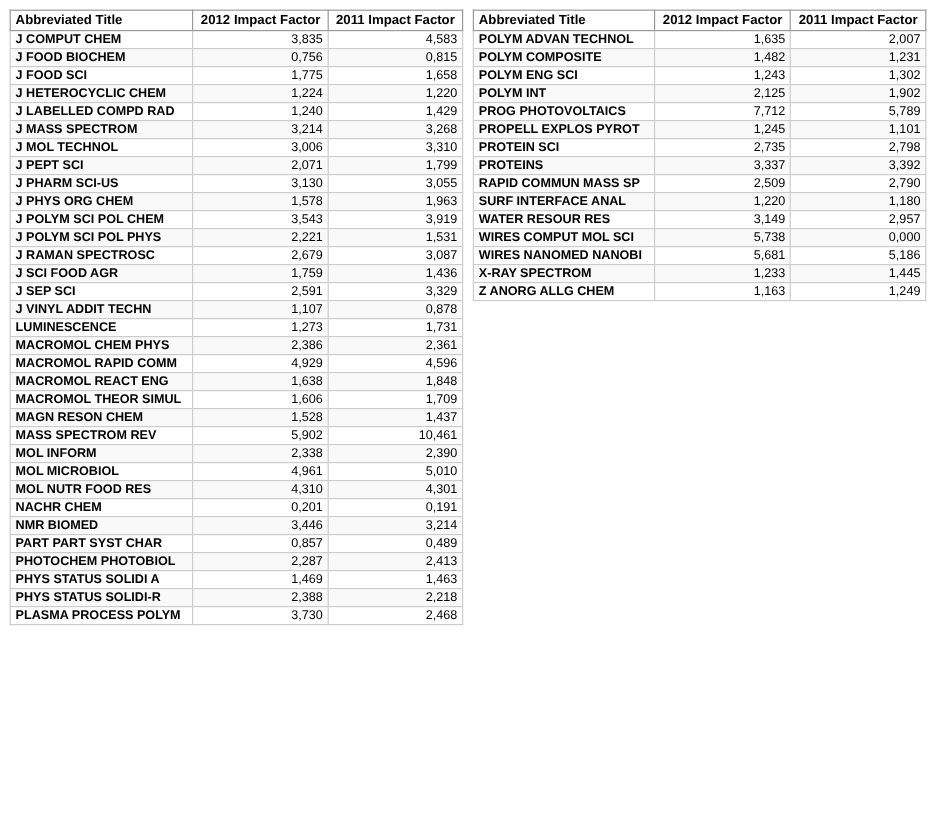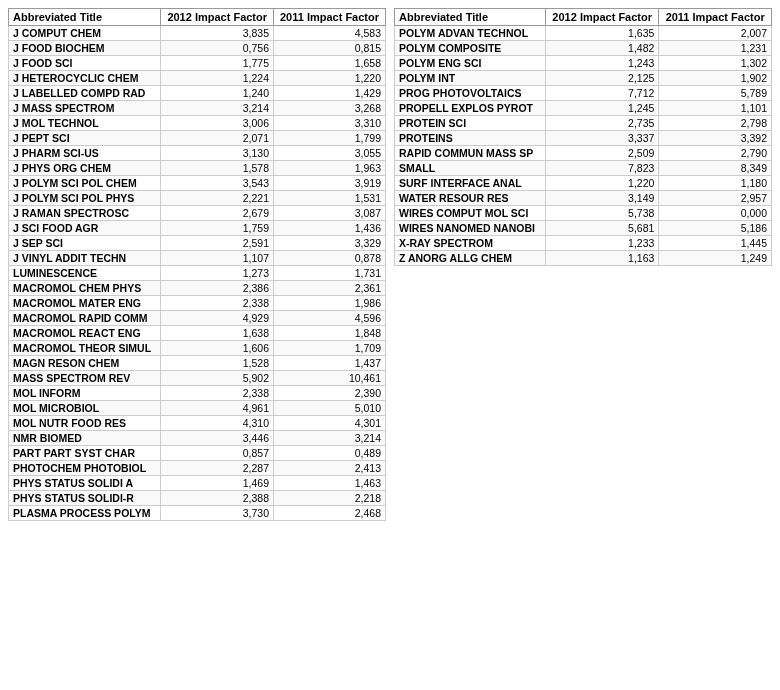--- a/index.html
+++ b/index.html
@@ -157,25 +157,20 @@
       <td class="col-abbrev">LUMINESCENCE</td>
       <td class="col-impact">1,273</td>
       <td class="col-impact">1,731</td>
     </tr>
           <tr>
       <td class="col-abbrev">MACROMOL CHEM PHYS</td>
       <td class="col-impact">2,386</td>
       <td class="col-impact">2,361</td>
     </tr>
           <tr>
-      <td class="col-abbrev">MACROMOL MATER ENG</td>
-      <td class="col-impact">2,338</td>
-      <td class="col-impact">1,986</td>
-    </tr>
-          <tr>
       <td class="col-abbrev">MACROMOL RAPID COMM</td>
       <td class="col-impact">4,929</td>
       <td class="col-impact">4,596</td>
     </tr>
           <tr>
       <td class="col-abbrev">MACROMOL REACT ENG</td>
       <td class="col-impact">1,638</td>
       <td class="col-impact">1,848</td>
     </tr>
           <tr>
@@ -200,20 +195,25 @@
     </tr>
           <tr>
       <td class="col-abbrev">MOL MICROBIOL</td>
       <td class="col-impact">4,961</td>
       <td class="col-impact">5,010</td>
     </tr>
           <tr>
       <td class="col-abbrev">MOL NUTR FOOD RES</td>
       <td class="col-impact">4,310</td>
       <td class="col-impact">4,301</td>
+    </tr>
+          <tr>
+      <td class="col-abbrev">NACHR CHEM</td>
+      <td class="col-impact">0,201</td>
+      <td class="col-impact">0,191</td>
     </tr>
           <tr>
       <td class="col-abbrev">NMR BIOMED</td>
       <td class="col-impact">3,446</td>
       <td class="col-impact">3,214</td>
     </tr>
           <tr>
       <td class="col-abbrev">PART PART SYST CHAR</td>
       <td class="col-impact">0,857</td>
       <td class="col-impact">0,489</td>
@@ -291,25 +291,20 @@
       <td class="col-abbrev">PROTEINS</td>
       <td class="col-impact">3,337</td>
       <td class="col-impact">3,392</td>
     </tr>
           <tr>
       <td class="col-abbrev">RAPID COMMUN MASS SP</td>
       <td class="col-impact">2,509</td>
       <td class="col-impact">2,790</td>
     </tr>
           <tr>
-      <td class="col-abbrev">SMALL</td>
-      <td class="col-impact">7,823</td>
-      <td class="col-impact">8,349</td>
-    </tr>
-          <tr>
       <td class="col-abbrev">SURF INTERFACE ANAL</td>
       <td class="col-impact">1,220</td>
       <td class="col-impact">1,180</td>
     </tr>
           <tr>
       <td class="col-abbrev">WATER RESOUR RES</td>
       <td class="col-impact">3,149</td>
       <td class="col-impact">2,957</td>
     </tr>
           <tr>

